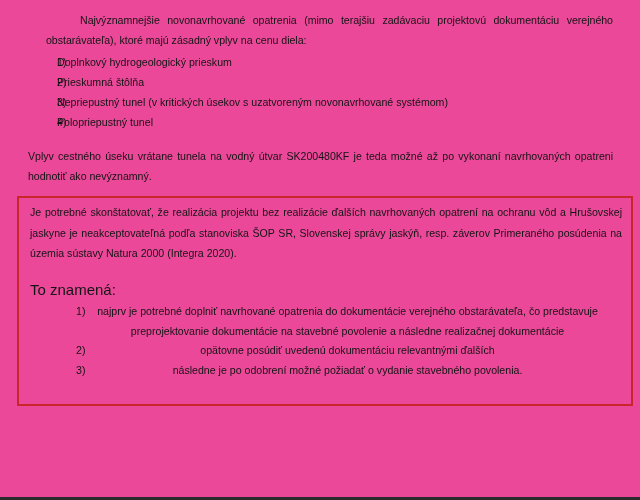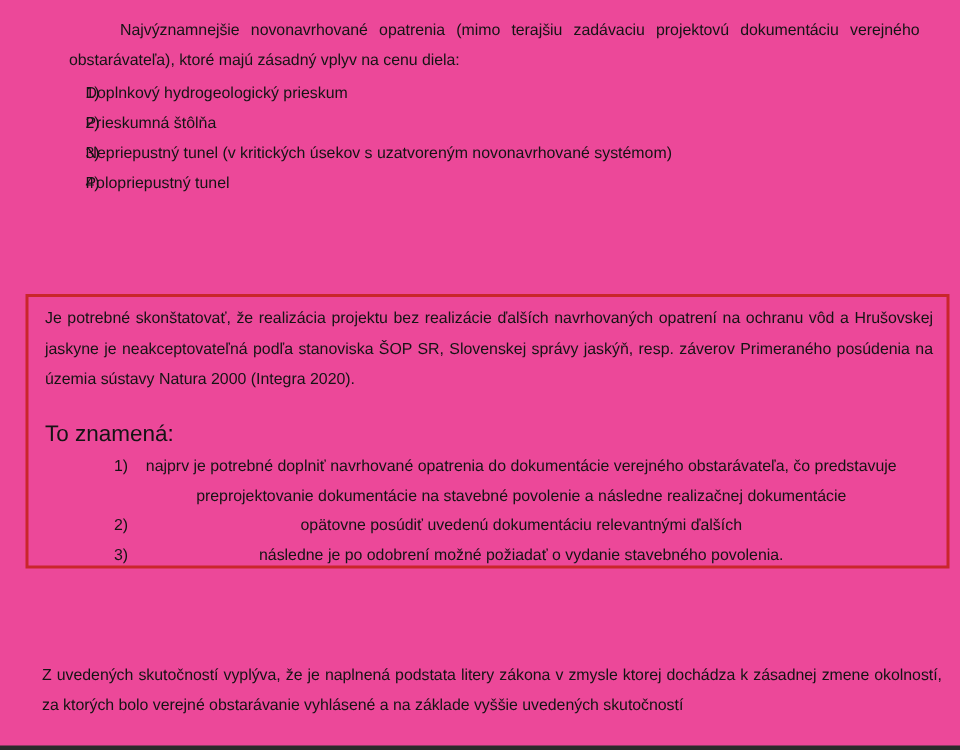--- a/index.html
+++ b/index.html
@@ -73,21 +73,21 @@
     left: 28px;
     top: 146px;
     width: 585px;
   }
   
   #conclusion-box {
     position: absolute;
     left: 17px;
     top: 196px;
     width: 616px;
-    height: 183px;
+    height: 210px;
     border: 2.5px solid #c9262b;
     box-sizing: border-box;
     background: transparent;
   }
   #conclusion-para {
     position: absolute;
     left: 11px;
     top: 4px;
     width: 592px;
     font-size: 10.6px;
@@ -161,20 +161,21 @@
     <div class="li-row">
       <span class="li-num">3)</span>
       <span class="li-text">Nepriepustný tunel (v kritických úsekov s uzatvoreným novonavrhované systémom)</span>
     </div>
     <div class="li-row">
       <span class="li-num">4)</span>
       <span class="li-text">Polopriepustný tunel</span>
     </div>
   </div>
 
+  <div class="block para" id="impact-para">Vplyv cestného úseku vrátane tunela na vodný útvar SK200480KF je teda možné až po vykonaní navrhovaných opatreni hodnotiť ako nevýznamný.</div>
 
   <div id="conclusion-box">
 
     <div id="conclusion-para">Je potrebné skonštatovať, že realizácia projektu bez realizácie ďalších navrhovaných opatrení na ochranu vôd a Hrušovskej jaskyne je neakceptovateľná podľa stanoviska ŠOP SR, Slovenskej správy jaskýň, resp. záverov Primeraného posúdenia na územia sústavy Natura 2000 (Integra 2020).</div>
 
     <div id="means-label">To znamená:</div>
 
     <div id="steps-list">
       <div class="step-row">
         <span class="step-num">1)</span>
@@ -185,17 +186,16 @@
         <span class="step-text">opätovne posúdiť uvedenú dokumentáciu relevantnými ďalších</span>
       </div>
       <div class="step-row">
         <span class="step-num">3)</span>
         <span class="step-text">následne je po odobrení možné  požiadať o vydanie stavebného povolenia.</span>
       </div>
     </div>
 
   </div>
 
-  <div class="block para" id="closing-para">Z uvedených skutočností vyplýva, že je naplnená podstata litery zákona v zmysle ktorej dochádza k zásadnej zmene okolností, za ktorých bolo verejné obstarávanie vyhlásené a na základe vyššie uvedených skutočností</div>
 
   <div id="page-edge-rule"></div>
 
 </div>
 
 </body></html>

